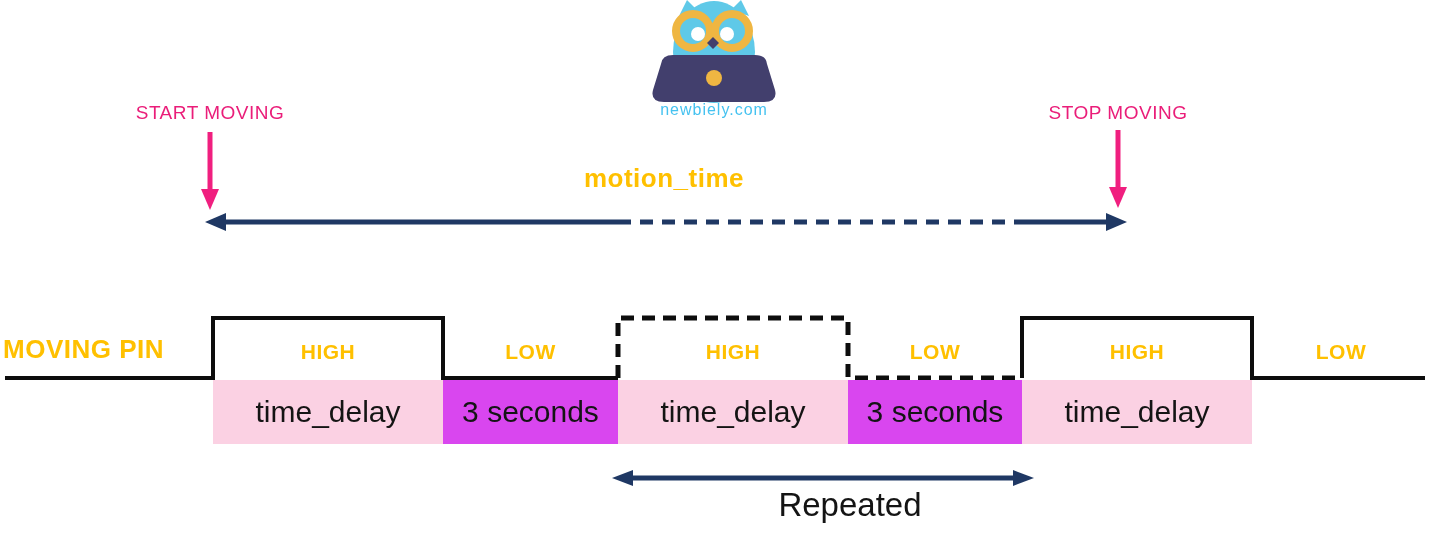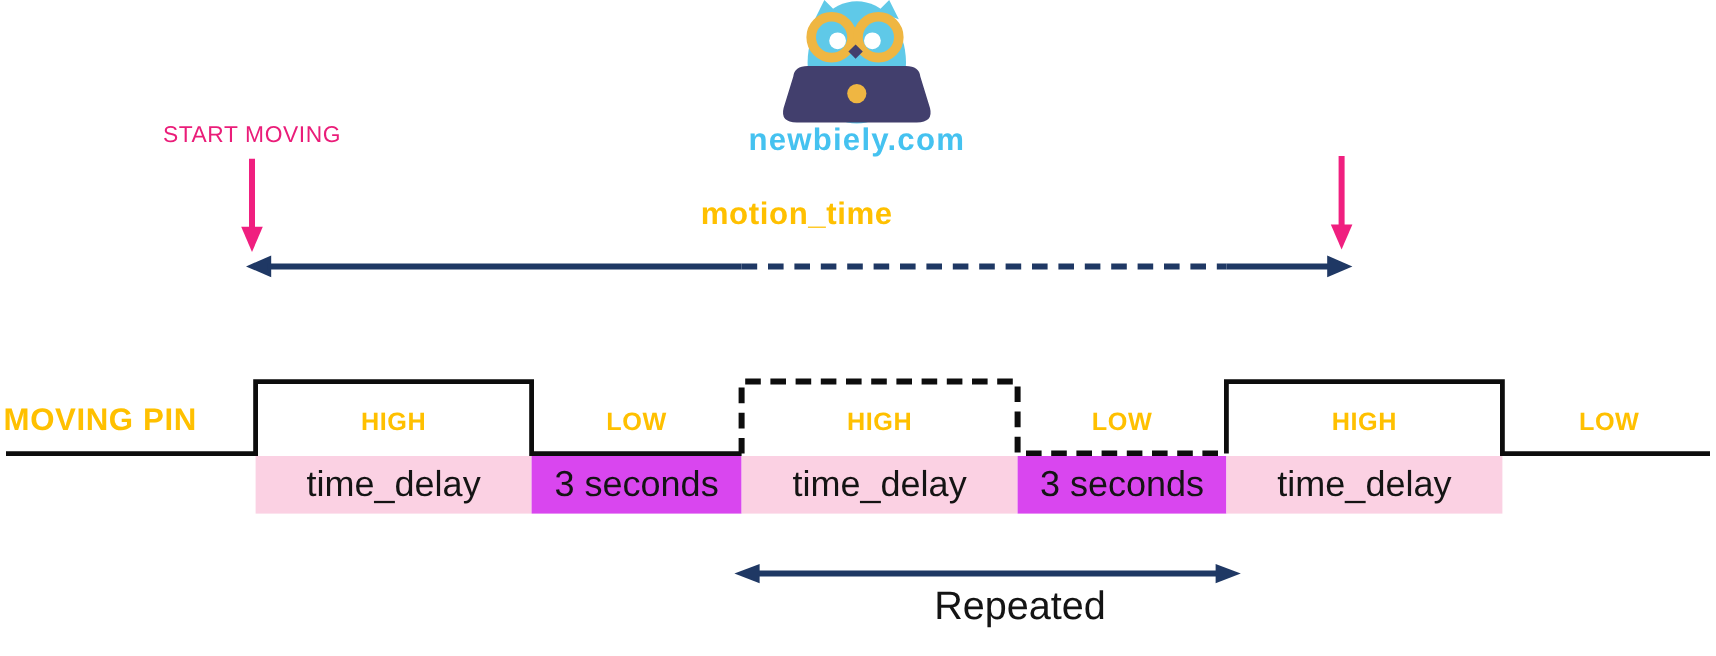--- a/index.html
+++ b/index.html
@@ -10,27 +10,27 @@
   .abs{position:absolute;}
   .center{text-align:center;}
   .magenta-label{
     color:#EA1D79;font-size:19px;font-weight:300;letter-spacing:0.5px;white-space:nowrap;
   }
   .gold{color:#FFC000;}
   .motion-label{font-size:26px;font-weight:700;letter-spacing:0.5px;white-space:nowrap;}
   .output-pin{font-size:26px;font-weight:bold;letter-spacing:0.5px;white-space:nowrap;}
   .state-label{font-size:21px;font-weight:700;letter-spacing:0.5px;}
   .duration-box{
-    height:48px;display:flex;align-items:center;justify-content:center;
+    height:64px;display:flex;align-items:center;justify-content:center;
     font-size:30px;font-weight:300;color:#141414;white-space:nowrap;
   }
   .pink-box{background:#FBD1E3;}
   .green-box{background:#d946ef;}
   .repeated-label{font-size:33px;font-weight:300;color:#141414;}
-  .logo-text{font-size:26px;font-weight:bold;color:#45C2F0;letter-spacing:1px;white-space:nowrap;}
+  .logo-text{font-size:16px;font-weight:normal;color:#45C2F0;letter-spacing:1px;white-space:nowrap;}
 </style>
 </head>
 <body>
 
 <div id="stage">
 
   <svg class="abs" style="left:629px;top:0px;" width="170" height="108" viewBox="0 0 170 108">
 
     <ellipse cx="85" cy="52" rx="41" ry="51" fill="#5FC9E8"></ellipse>
     <polygon points="50,16 58,0 68,10" fill="#5FC9E8"></polygon>
@@ -43,20 +43,21 @@
     <circle cx="98" cy="34" r="7" fill="#ffffff"></circle>
 
     <polygon points="84,37 90,43 84,49 78,43" fill="#423F6D"></polygon>
 
     <path d="M44,55 L126,55 Q137,55 138,64 L146,90 Q149,102 135,102 L35,102 Q21,102 24,90 L32,64 Q33,55 44,55 Z" fill="#423F6D"></path>
     <circle cx="85" cy="78" r="8" fill="#EFB642"></circle>
   </svg>
   <div class="abs logo-text center" style="left:614px;top:101px;width:200px;">newbiely.com</div>
 
   <div class="abs magenta-label center" style="left:110px;top:102px;width:200px;">START MOVING</div>
+  <div class="abs magenta-label center" style="left:1018px;top:102px;width:200px;">STOP MOVING</div>
 
   <svg class="abs" style="left:198px;top:132px;" width="24" height="80" viewBox="0 0 24 80">
     <line x1="12" y1="0" x2="12" y2="60" stroke="#F01F7F" stroke-width="5"></line>
     <polygon points="12,78 3,57 21,57" fill="#F01F7F"></polygon>
   </svg>
   <svg class="abs" style="left:1106px;top:130px;" width="24" height="80" viewBox="0 0 24 80">
     <line x1="12" y1="0" x2="12" y2="60" stroke="#F01F7F" stroke-width="5"></line>
     <polygon points="12,78 3,57 21,57" fill="#F01F7F"></polygon>
   </svg>
 

